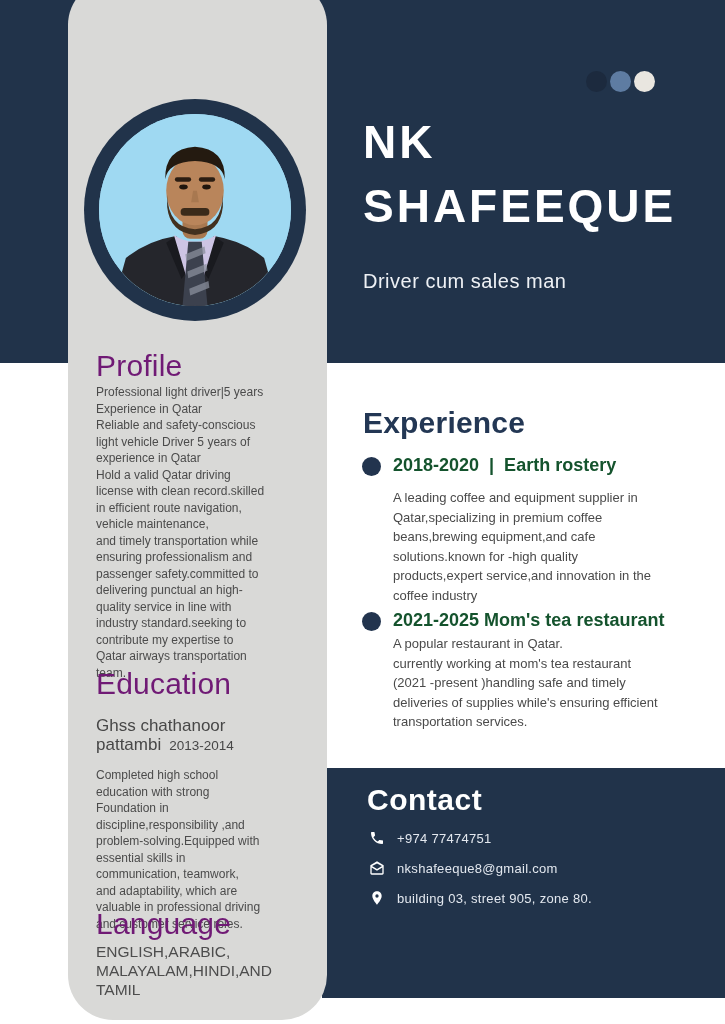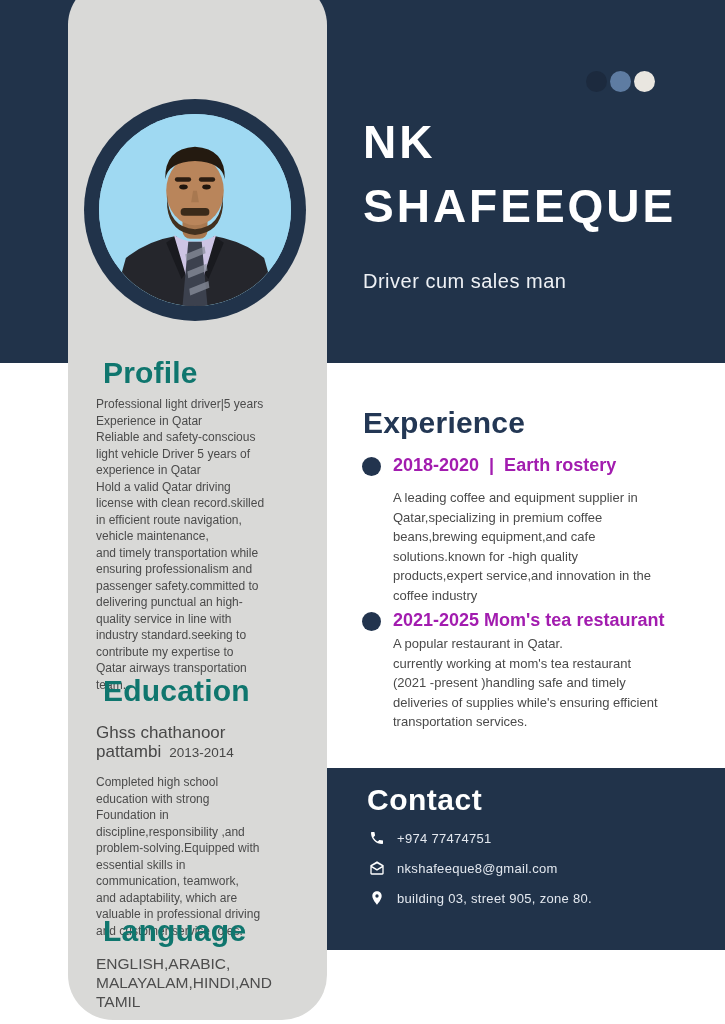--- a/index.html
+++ b/index.html
@@ -2,56 +2,56 @@
 <html><head>
 <meta charset="utf-8">
 <style>
   html,body{margin:0;padding:0;background:#ffffff;}
   .page{
     position:relative;width:725px;height:1024px;overflow:hidden;background:#ffffff;
     font-family:"Liberation Sans",sans-serif;
   }
   
   .top-band{position:absolute;left:0;top:0;width:725px;height:363px;background:#21334a;z-index:1;}
-  .contact-band{position:absolute;left:322px;top:768px;width:403px;height:182px;background:#21334a;z-index:1;}
+  .contact-band{position:absolute;left:322px;top:768px;width:403px;height:230px;background:#21334a;z-index:1;}
   .gray-col{position:absolute;left:68px;top:-20px;width:259px;height:1040px;background:#d9d9d7;border-radius:45px;z-index:2;}
   
   .dots{position:absolute;left:586px;top:71px;display:flex;gap:3px;z-index:3;}
   .dot{width:21px;height:21px;border-radius:50%;}
   .dot-dark{background:#1c2a3e;}
   .dot-steel{background:#5e7ca2;}
   .dot-light{background:#e9e6e0;}
   .name-block{position:absolute;left:363px;top:110px;z-index:3;color:#ffffff;}
   .name-line{font-size:46px;font-weight:700;line-height:64px;letter-spacing:3px;}
   .subtitle{margin-top:32px;font-size:20px;font-weight:400;letter-spacing:0.5px;color:#eef1f5;}
   
   .photo-ring{position:absolute;left:84px;top:99px;width:222px;height:222px;border-radius:50%;
     background:#21334a;display:flex;align-items:center;justify-content:center;z-index:3;}
   .photo-inner{width:192px;height:192px;border-radius:50%;overflow:hidden;background:#9fd9f2;}
   .photo-inner svg{display:block;width:192px;height:192px;}
   
   .sec{position:absolute;left:96px;z-index:3;width:232px;}
-  .sec h2{margin:7px;font-size:30px;line-height:32px;font-weight:700;color:#0f766e;letter-spacing:0.2px;}
+  .sec h2{margin:0;font-size:30px;line-height:32px;font-weight:400;color:#701a75;letter-spacing:0.2px;}
   .preline{white-space:pre-line;}
   .profile-sec{top:350px;}
   .sec-body{margin-top:2px;font-size:12px;line-height:16.5px;color:#4b4b4b;}
   .education-sec{top:668px;}
   .edu-school{margin-top:16px;font-size:17px;line-height:19px;color:#474747;}
   .edu-years{font-size:13.5px;color:#474747;margin-left:8px;}
   .edu-body{margin-top:12px;}
   .language-sec{top:908px;}
   .lang-body{margin-top:2px;font-size:15.5px;line-height:19px;color:#4d4d4d;}
   
   .exp-title{position:absolute;left:363px;top:406px;margin:0;font-size:30px;line-height:34px;
     font-weight:700;color:#233754;z-index:3;letter-spacing:0.2px;text-align:right;}
   .exp-bullet{position:absolute;width:19px;height:19px;border-radius:50%;background:#22344e;z-index:3;}
   .bullet-1{left:362px;top:457px;}
   .bullet-2{left:362px;top:612px;}
   .exp-entry-title{position:absolute;left:393px;margin:0;font-size:18px;font-weight:700;
-    color:#a21caf;z-index:3;white-space:pre-wrap;}
+    color:#14532d;z-index:3;white-space:pre-wrap;}
   .entry-title-1{top:455px;}
   .entry-title-2{top:610px;}
   .exp-body{position:absolute;left:393px;width:305px;font-size:13px;line-height:19.6px;
     color:#4a4a4a;z-index:3;}
   .exp-body-1{top:488px;}
   .exp-body-2{top:634px;}
   
   .contact-title{position:absolute;left:45px;top:14px;margin:0;font-size:30px;line-height:36px;
     font-weight:700;color:#ffffff;letter-spacing:0.5px;}
   .contact-rows{position:absolute;left:46px;top:60px;display:flex;flex-direction:column;gap:10px;}

